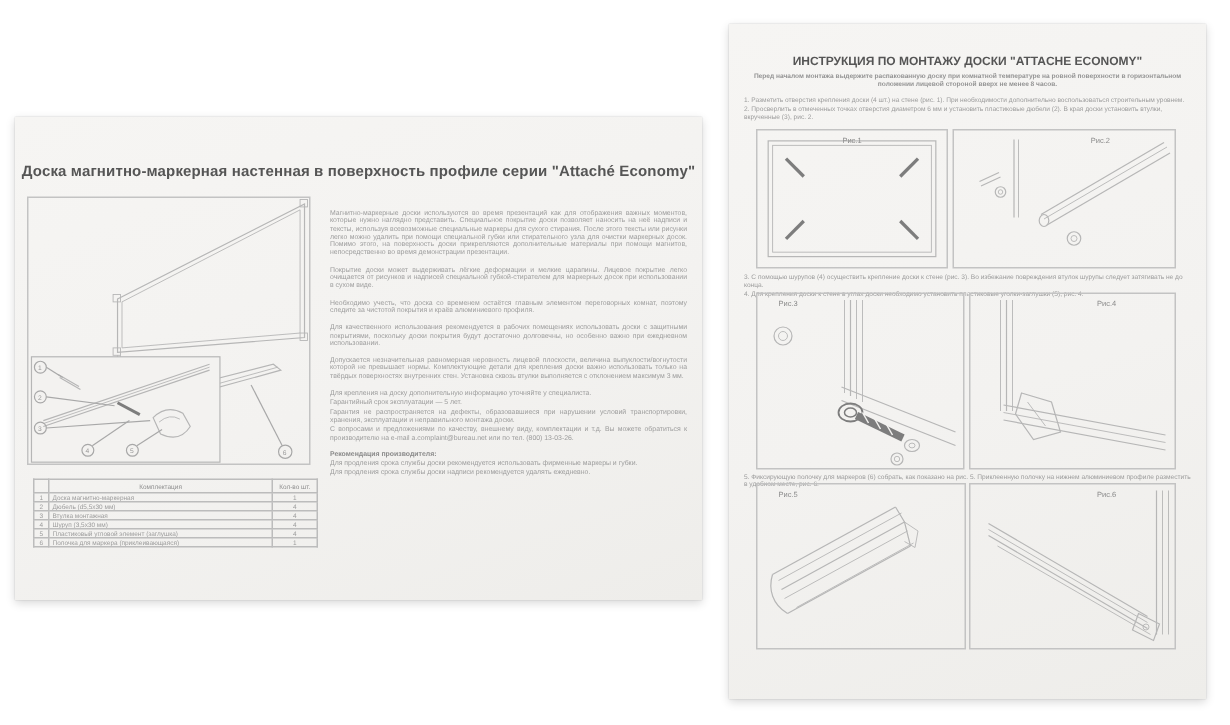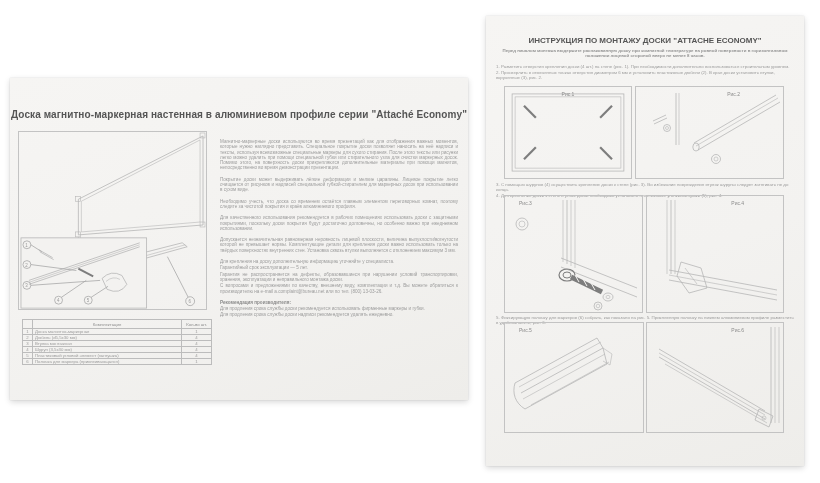--- a/index.html
+++ b/index.html
@@ -63,21 +63,21 @@
   svg .dk{stroke:var(--dark-accent);fill:none;}
   svg .callout{stroke:#a8a8a8;stroke-width:.8;fill:none;}
   svg .co-txt{font-size:4.5px;fill:#9a9a9a;font-family:"Liberation Sans",sans-serif;}
 </style>
 </head>
 <body>
 
 <div class="canvas">
 
   <section class="page page-left">
-    <h1 class="lp-title">Доска магнитно-маркерная настенная в алюминиевом профиле серии "Attaché Economy"</h1>
+    <h1 class="lp-title">Доска магнитно-маркерная настенная в поверхность профиле серии "Attaché Economy"</h1>
 
     <div class="diagram-box">
       <svg viewBox="0 0 189 179">
 
         <polygon class="ln" points="60,68 186,4 186,94 60,104"></polygon>
         <polygon class="ln2" points="63,70 183,8 183,91 63,101"></polygon>
         <rect class="ln2" x="57" y="65" width="5" height="5"></rect>
         <rect class="ln2" x="183" y="1" width="5" height="5"></rect>
         <rect class="ln2" x="183" y="91" width="5" height="5"></rect>
         <rect class="ln2" x="57" y="101" width="5" height="5"></rect>

